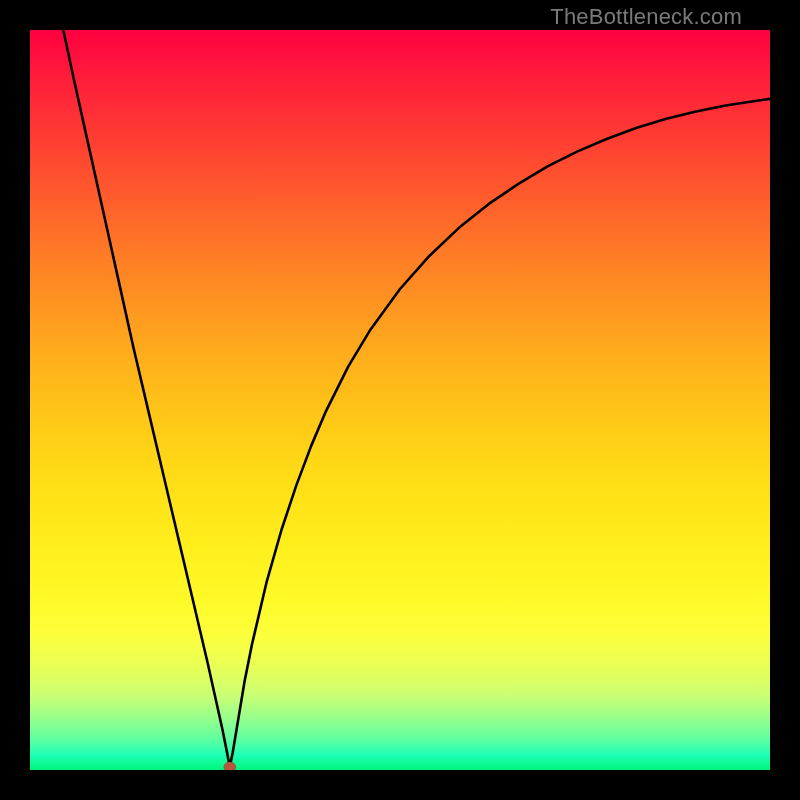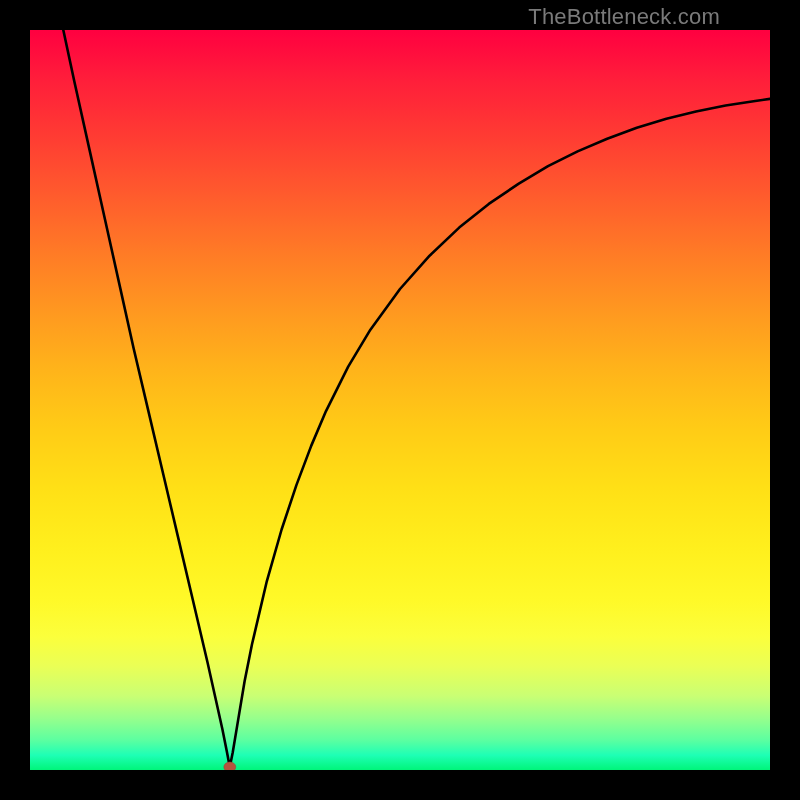--- a/index.html
+++ b/index.html
@@ -9,20 +9,21 @@
     height: 800px;
     background: #000;
     overflow: hidden;
     font-family: Arial, Helvetica, sans-serif;
   }
   .frame {
     position: relative;
     width: 728px;
     height: 800px;
     background: #000;
+    padding-left: 22px;
   }
   .plot-area {
     position: absolute;
     left: 30px;
     top: 30px;
     width: 740px;
     height: 740px;
     overflow: hidden;
   }
   .gradient {

